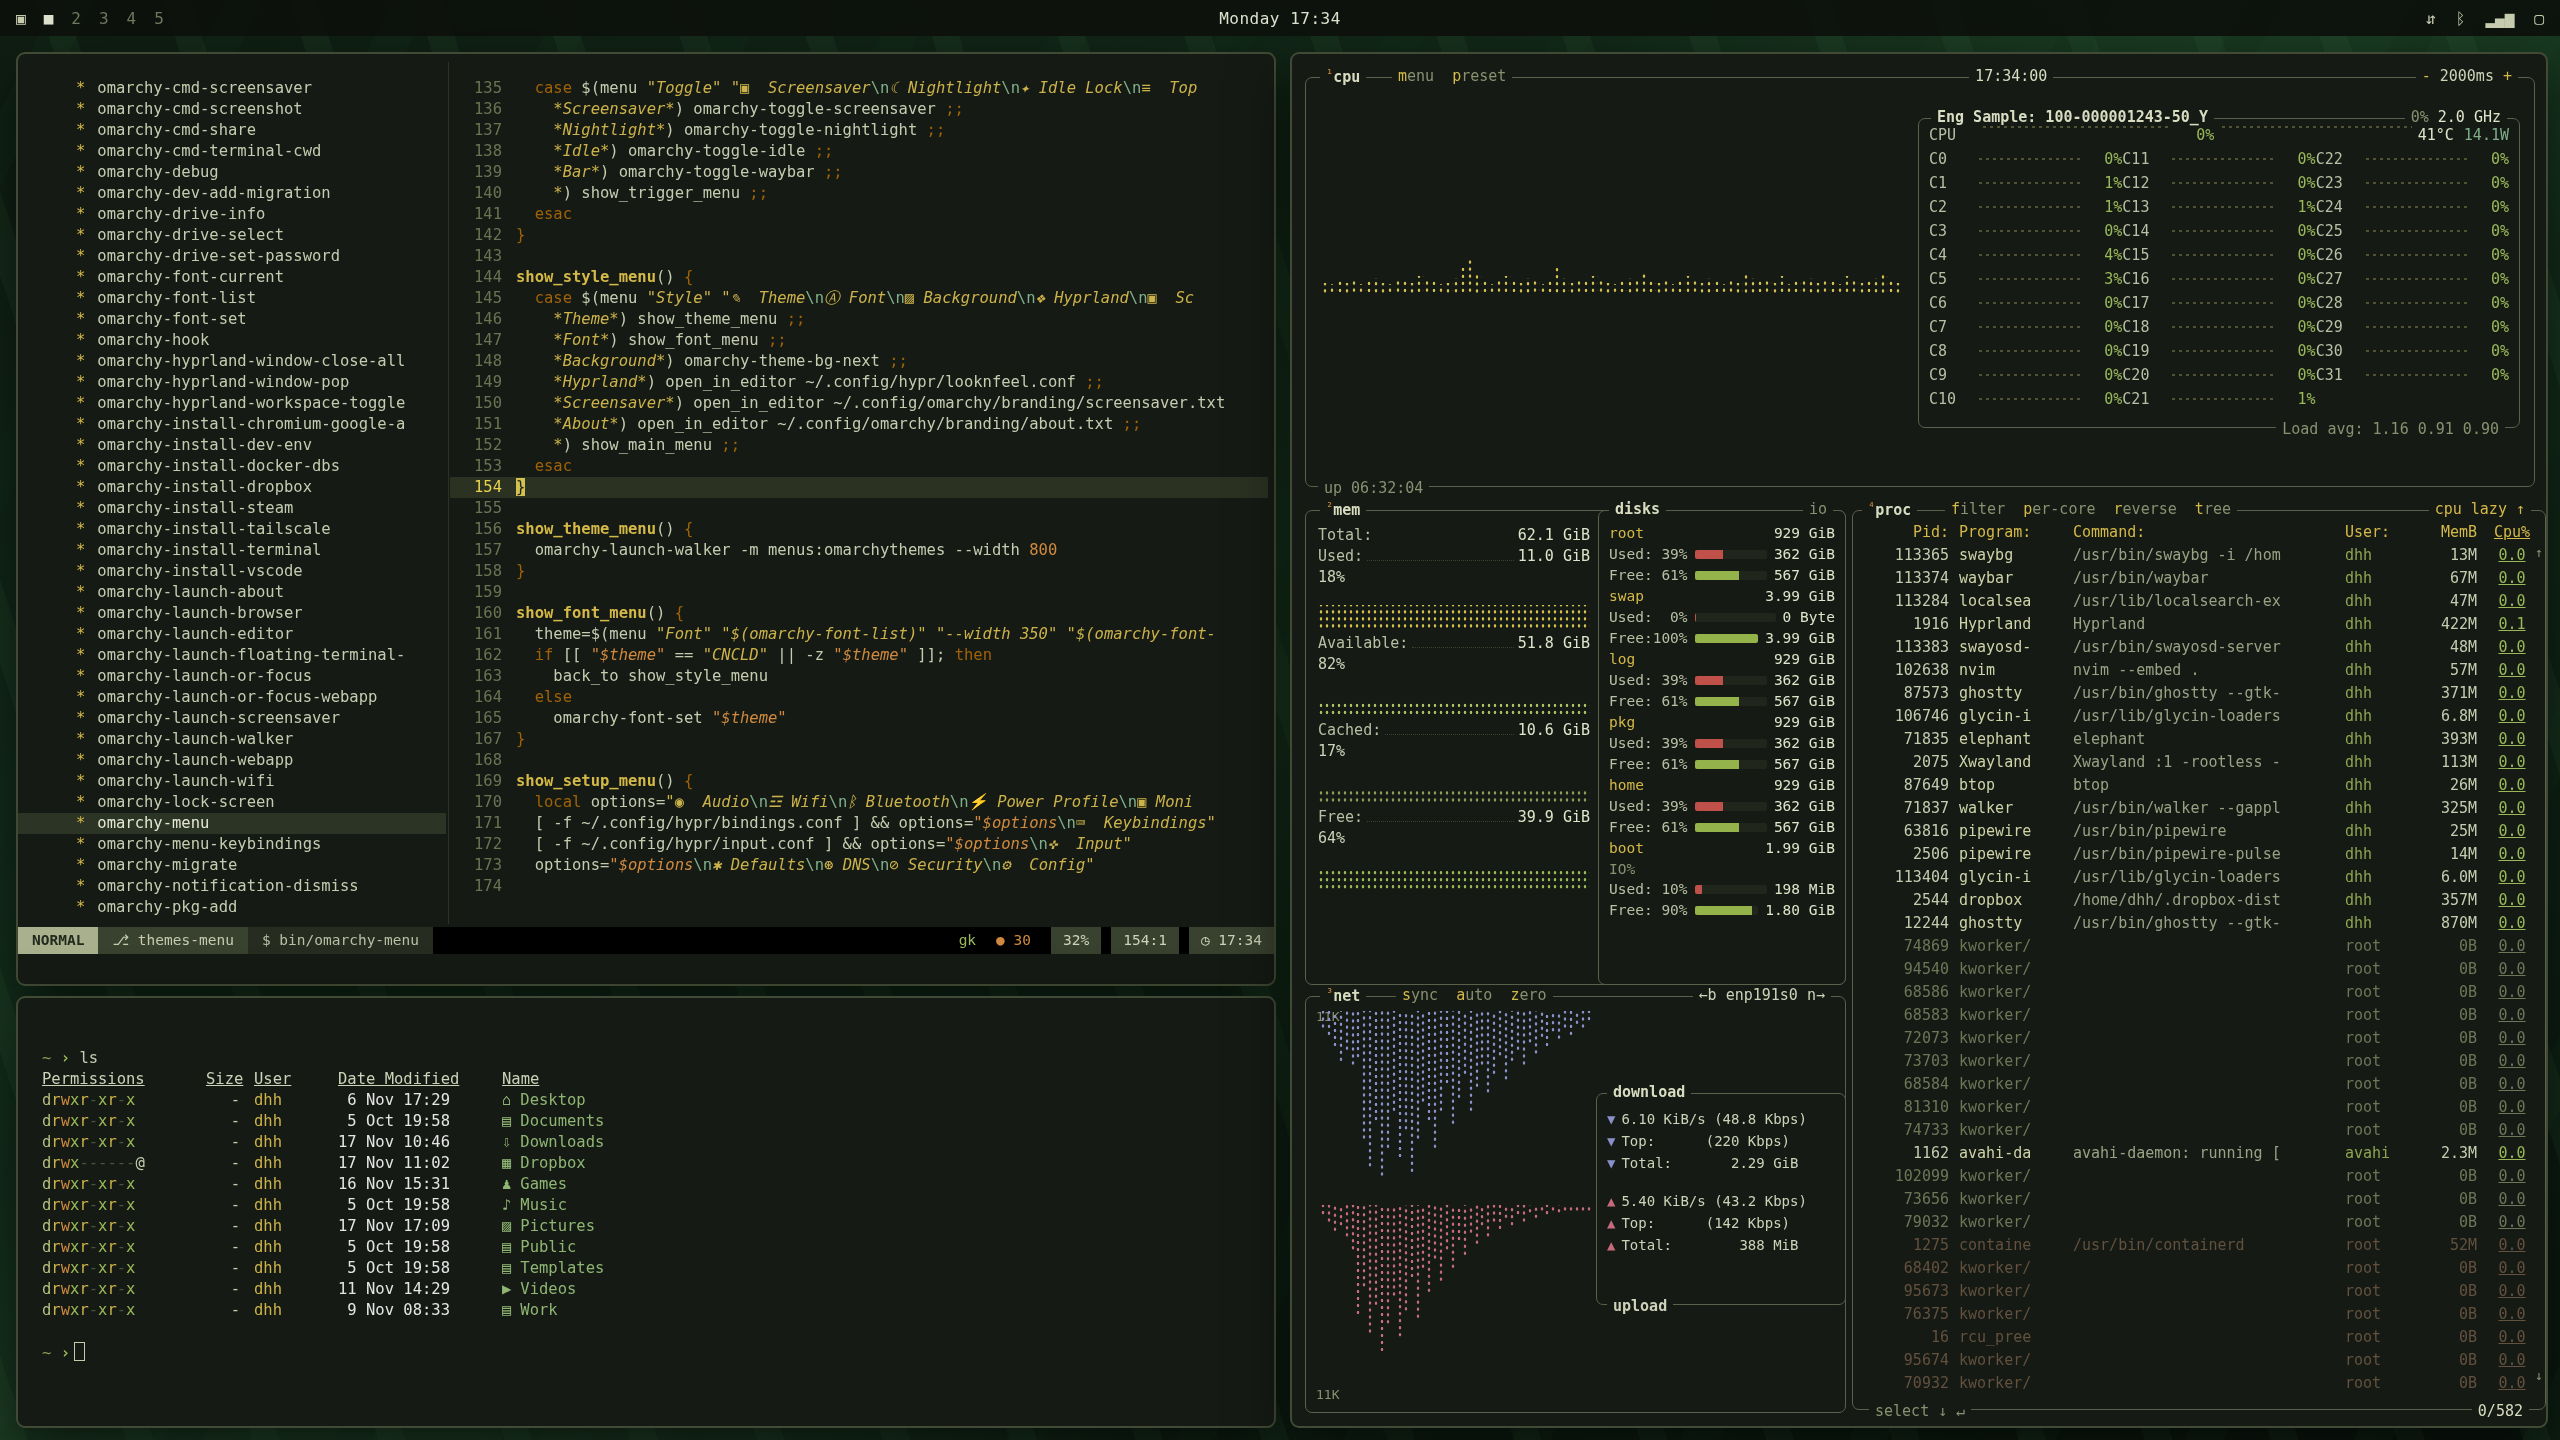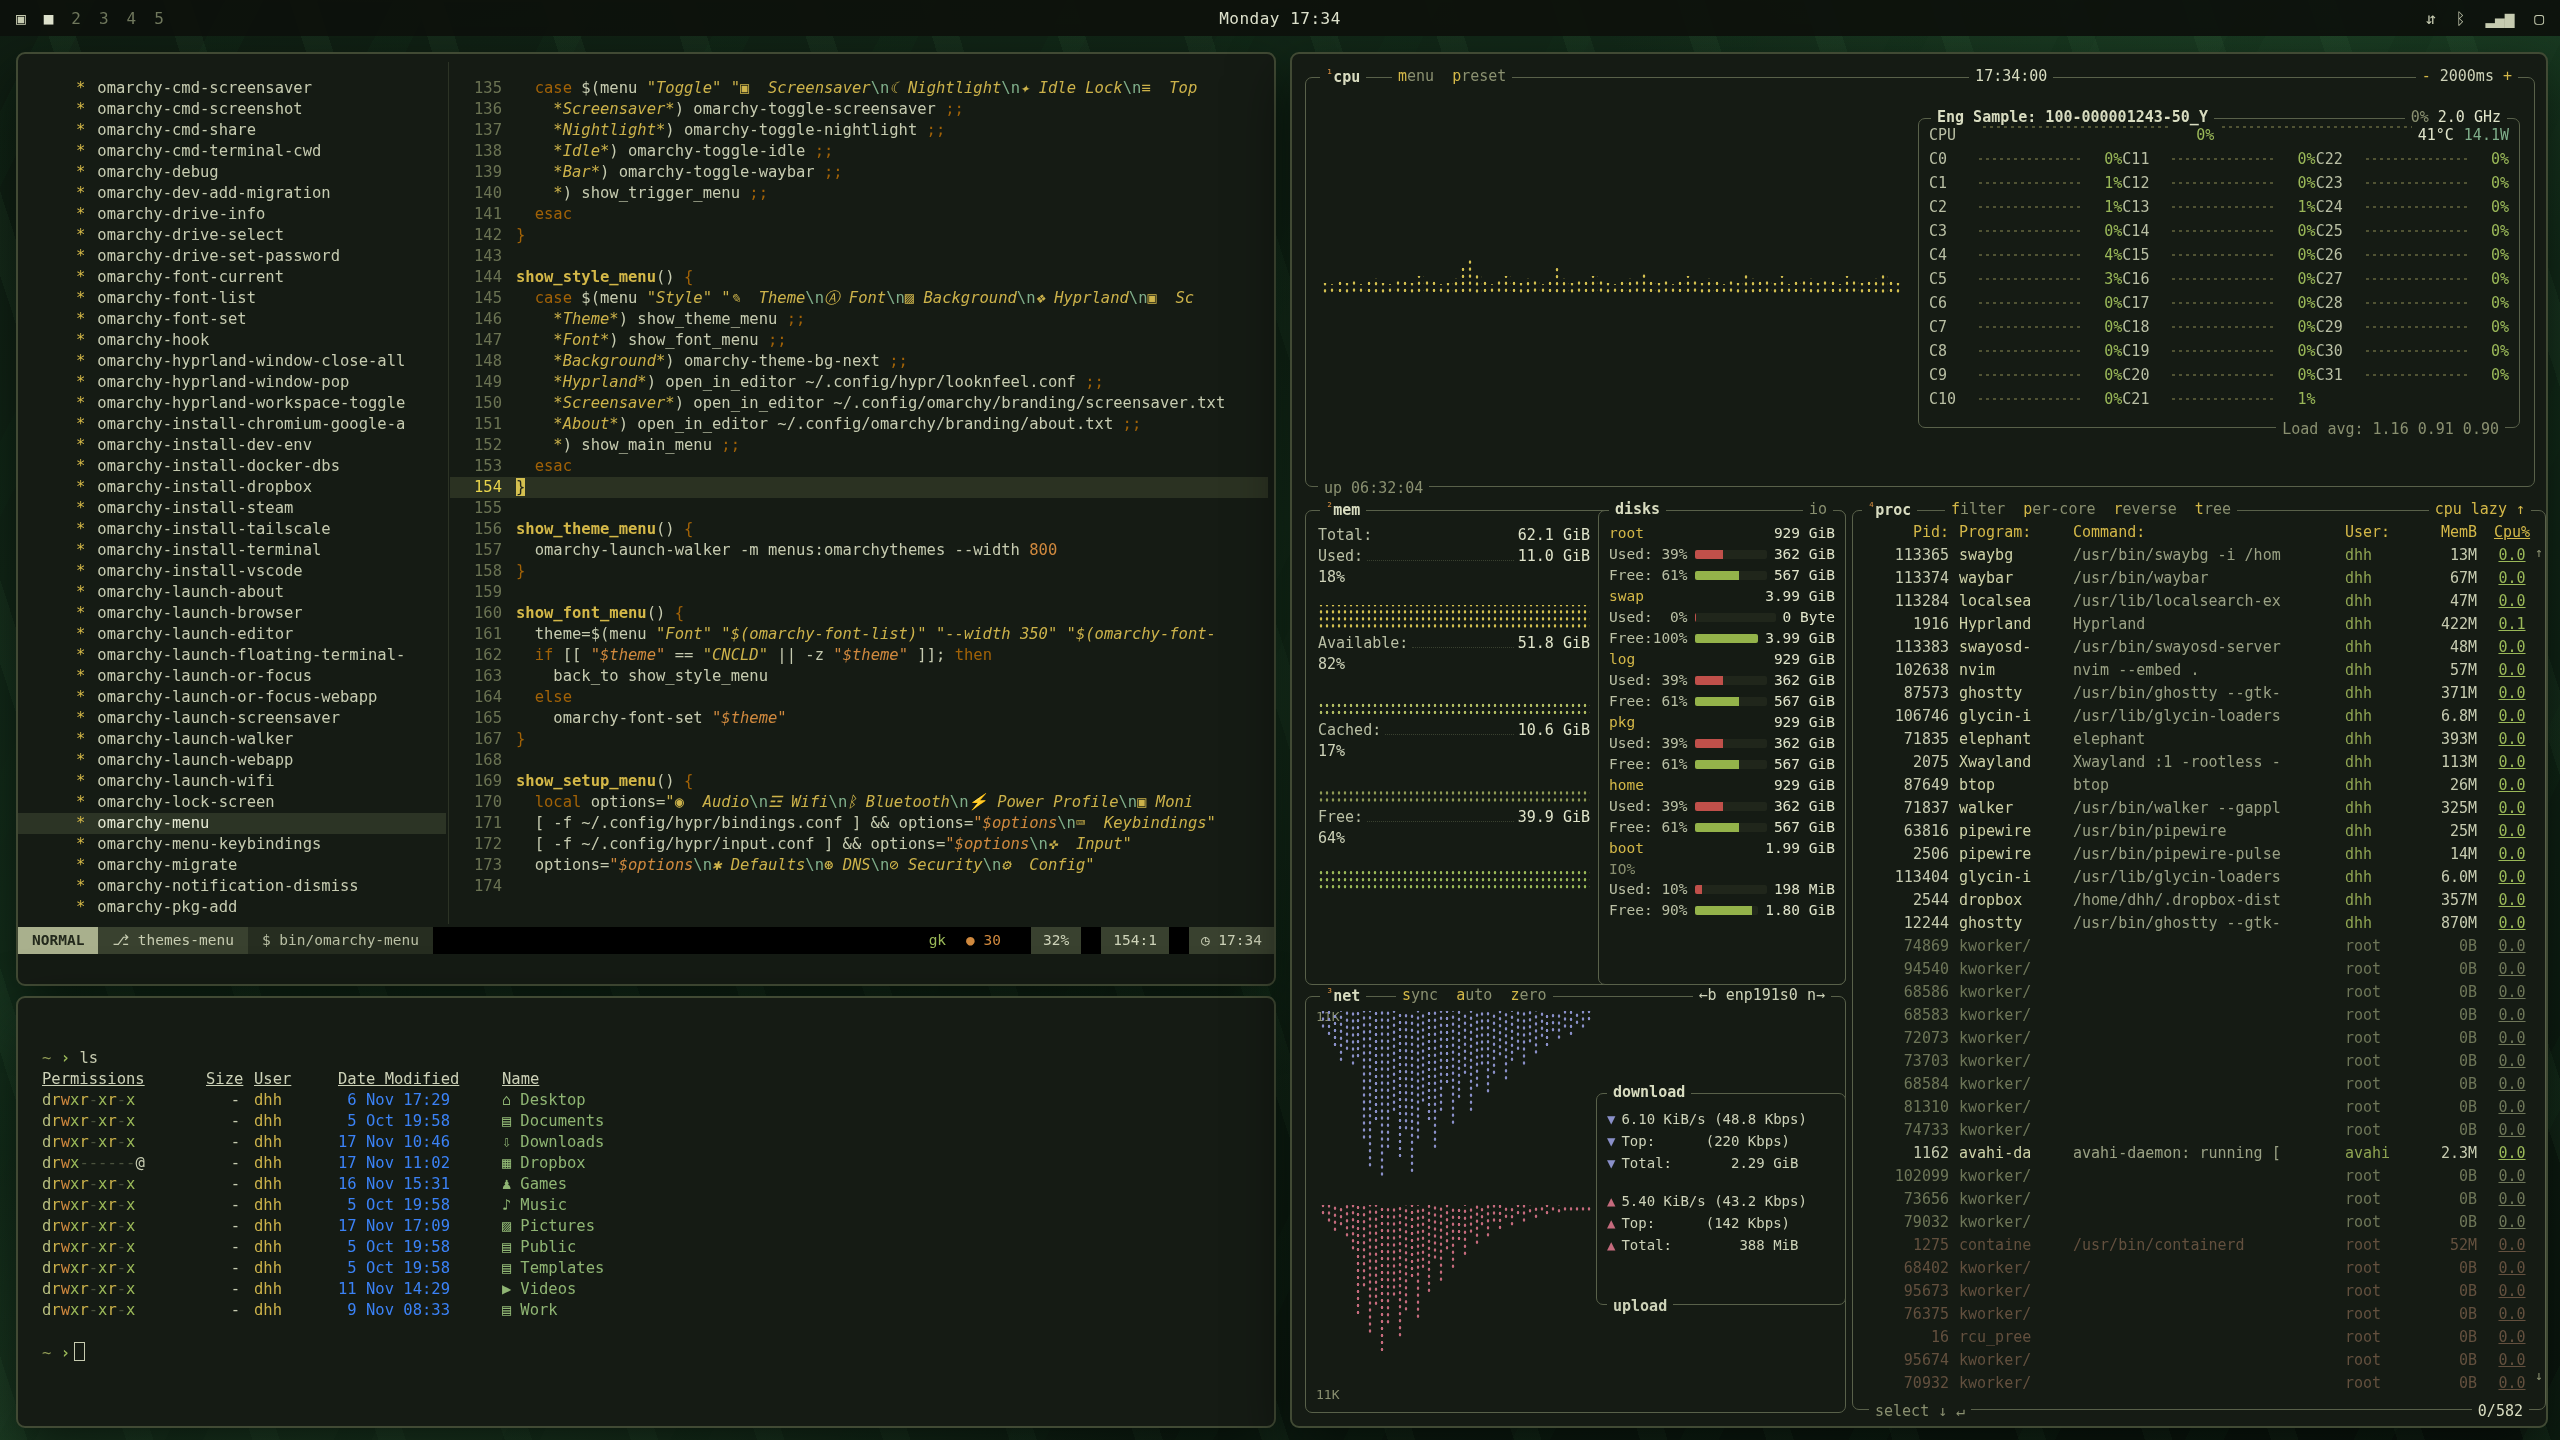--- a/index.html
+++ b/index.html
@@ -45,31 +45,31 @@
   .statusline{position:absolute;left:0;right:0;bottom:30px;height:27px;background:#000000;
     display:flex;align-items:stretch;font-size:14.5px;line-height:27px;overflow:hidden;}
   .sl-mode{background:#a9b08d;color:#23291c;font-weight:bold;padding:0 14px;}
   .sl-seg{padding:0 14px;}
   .sl-branchseg{background:#39412f;color:#c6cbb0;}
   .sl-fileseg{background:#262d20;color:#b9bfa4;}
   .sl-fill{flex:1;}
   .sl-right{display:flex;align-items:stretch;}
   .slgreen{color:#9ab858;padding:0 10px;}
   .slorange{color:#d0893e;padding:0 10px;}
-  .slseg{background:#39412f;color:#cdd2b8;padding:0 12px;margin-left:20px;}
+  .slseg{background:#39412f;color:#cdd2b8;padding:0 12px;margin-left:10px;}
   
   .term{left:16px;top:996px;width:1256px;height:428px;font-size:15.5px;}
   .term-inner{position:absolute;inset:0;padding:50px 24px;box-sizing:border-box;}
   .trow{height:21px;line-height:21px;white-space:pre;}
   .tprompt{color:#8f9a55;} .tchev{color:#9ab858;font-weight:bold;} .tcmd{color:#c6cbb0;}
   .lsgrid{display:grid;grid-template-columns:150px 34px 70px 150px 1fr;column-gap:14px;
     height:21px;line-height:21px;white-space:pre;}
   .lsh span{color:#cdd2b8;text-decoration:underline;}
   .col-size{text-align:right;}
-  .lsuser{color:#ccb24a;} .lsdate{color:#3b82f6;} .lsname{color:#8fb573;}
+  .lsuser{color:#ccb24a;} .lsdate{color:#e5e5e5;} .lsname{color:#8fb573;}
   .lsname .fico{margin-right:9px;}
   .cursorblock{display:inline-block;width:9px;height:17px;border:1px solid #c6cbb0;vertical-align:-3px;margin-left:4px;}
   
   .btopwin{left:1290px;top:52px;width:1254px;height:1372px;font-size:15px;}
   .bbox{position:absolute;border:1px solid #59614a;border-radius:7px;}
   .btitle{position:absolute;top:-11px;background:#151b14;padding:0 6px;white-space:nowrap;color:#cdd2b8;}
   .bsup{color:#d0893e;font-size:12px;vertical-align:4px;}
   .bname{color:#d8dcc0;font-weight:bold;}
   .bbtn{color:#8a9070;} .bbtn b{color:#d4b848;font-weight:normal;}
   .bfoot{position:absolute;bottom:-11px;background:#151b14;padding:0 6px;color:#8a9070;white-space:nowrap;}

